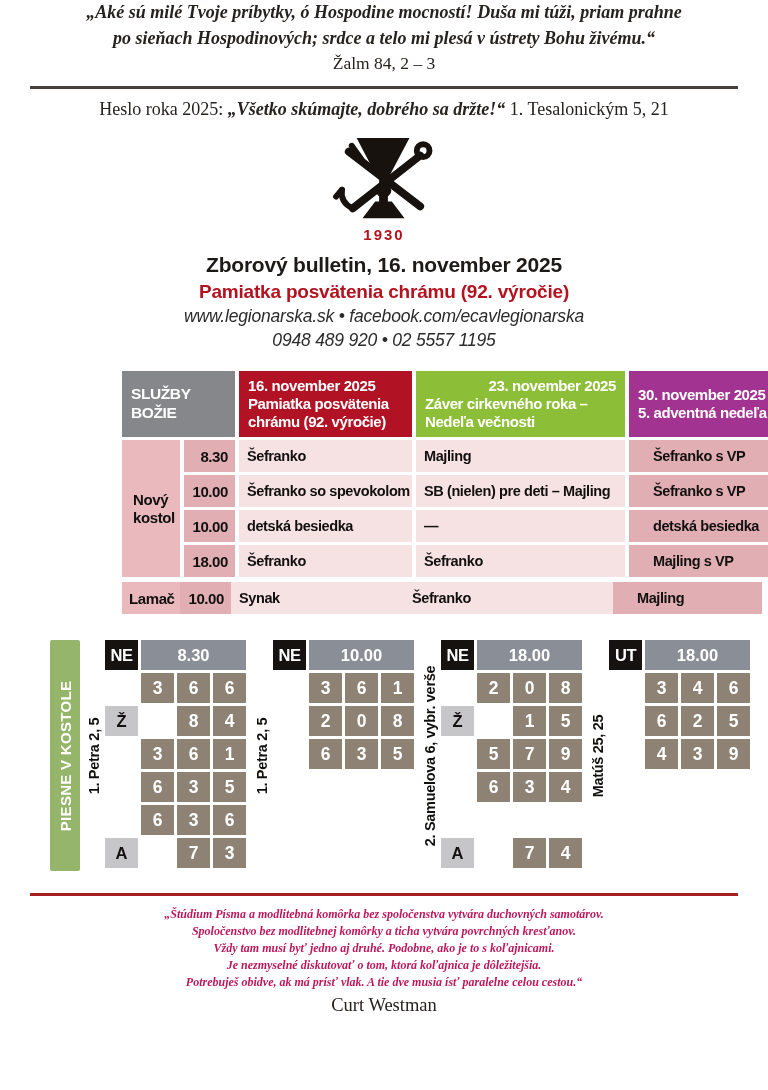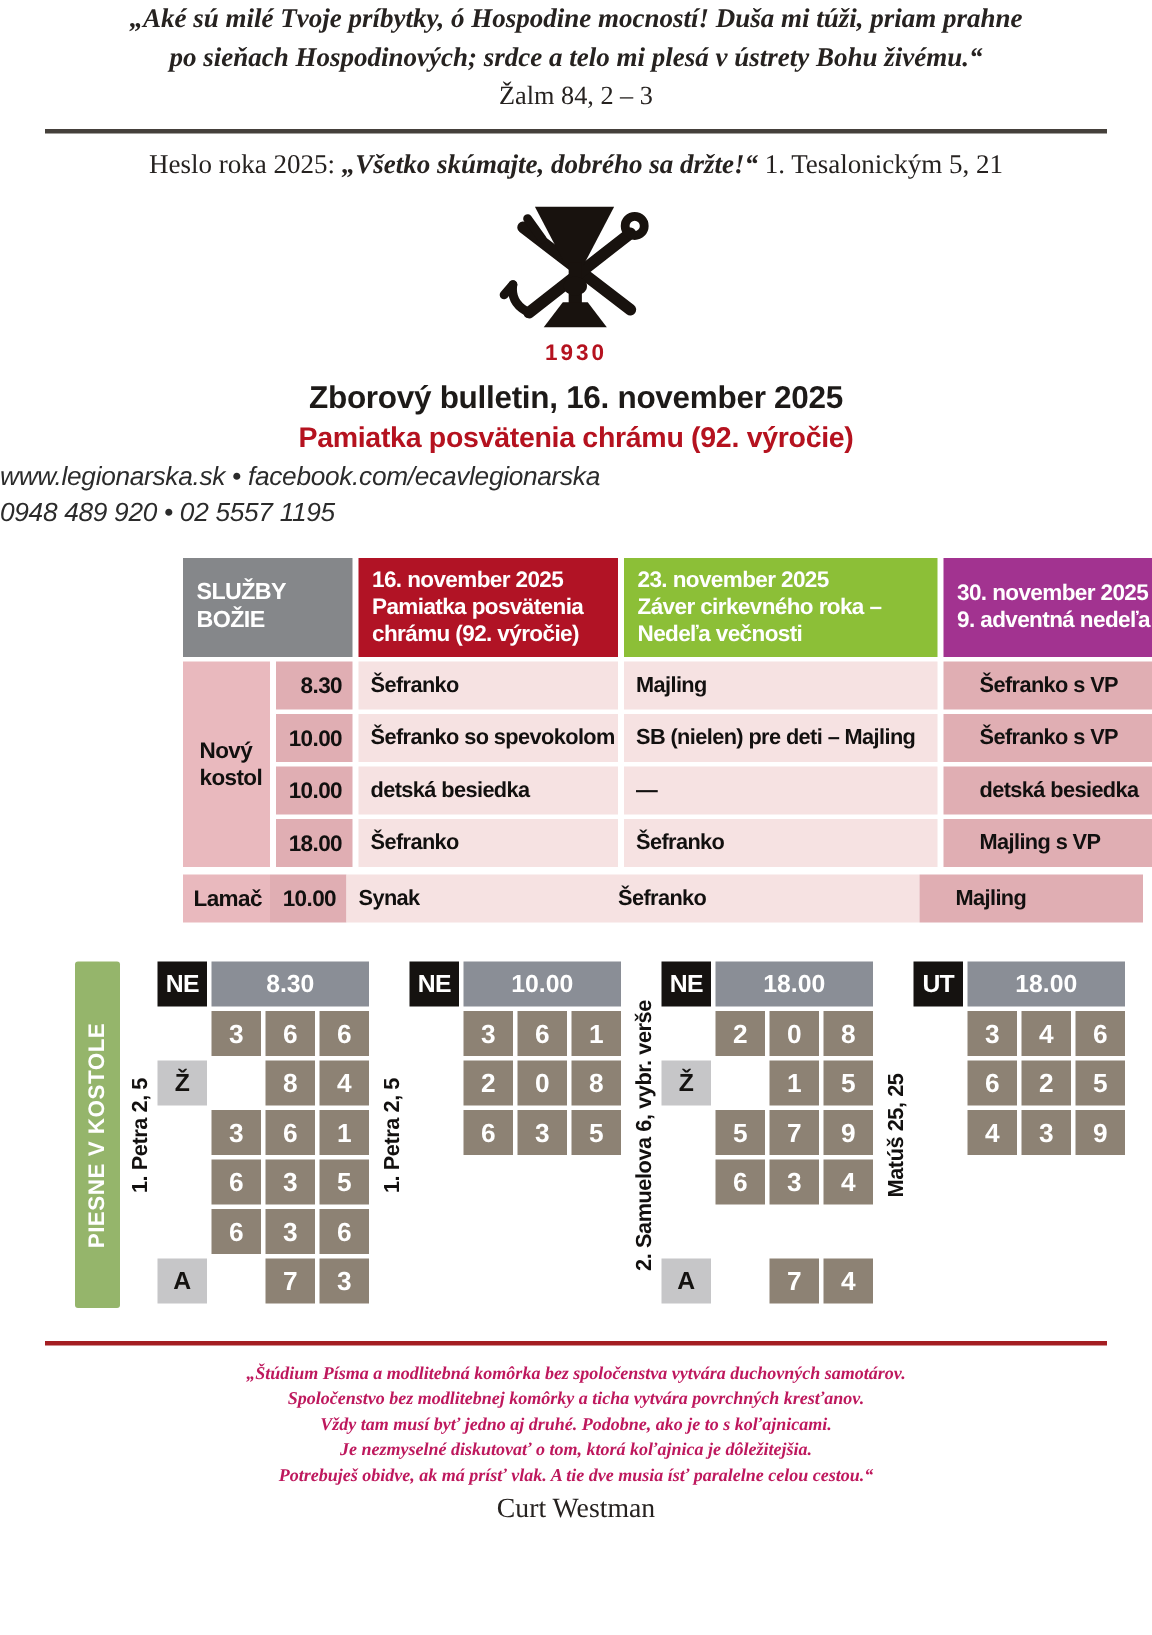--- a/index.html
+++ b/index.html
@@ -21,30 +21,30 @@
   .top-quote .qref{font-family:"Liberation Serif",serif;font-size:17.5px;margin-top:2px;color:#262220;}
   .rule1{height:3px;background:#45403b;width:708px;margin:12px auto 0 auto;}
   .motto{margin-top:10px;text-align:center;font-family:"Liberation Serif",serif;font-size:18px;color:#262220;white-space:nowrap;}
   .motto .m-quote{font-style:italic;font-weight:bold;}
   
   .logo-wrap{margin-top:14px;text-align:center;}
   .logo-year{font-size:15px;font-weight:bold;color:var(--accent-red);letter-spacing:2px;margin-top:-2px;}
   
   .title{margin-top:10px;text-align:center;font-size:21px;font-weight:bold;letter-spacing:-0.2px;}
   .subtitle{margin-top:4px;text-align:center;font-size:19px;font-weight:bold;color:var(--accent-red);letter-spacing:-0.2px;}
-  .webline,.phoneline{text-align:left;font-style:italic;font-size:17.5px;color:#2b2b2b;margin-top:3px;letter-spacing:-0.2px;}
+  .webline,.phoneline{text-align:center;font-style:italic;font-size:17.5px;color:#2b2b2b;margin-top:3px;letter-spacing:-0.2px;}
   
   .svc{width:524px;margin:20px auto 0 auto;}
   .svc-head{display:grid;grid-template-columns:113px 173px 209px 149px;column-gap:4px;height:66px;}
   .svc-head .hcell{color:#fff;font-weight:bold;display:flex;flex-direction:column;justify-content:center;
     padding:4px 9px;font-size:15px;line-height:1.22;letter-spacing:-0.4px;}
   .hc0{background:var(--gray);align-items:flex-start;justify-content:center;}
   .hc0 span{font-size:15.5px;}
   .hc1{background:var(--red);}
-  .hc2{background:var(--green);}
+  .hc2{background:var(--green);align-items:flex-end;}
   .hc3{background:var(--purple);}
   .svc-body{display:grid;grid-template-columns:58px 51px 173px 209px 149px;
     grid-template-rows:repeat(4,32px);column-gap:4px;row-gap:3px;margin-top:3px;}
   .svc-lamac{display:grid;grid-template-columns:58px 51px 173px 209px 149px;
     grid-template-rows:32px;column-gap:0;margin-top:5px;}
   .bcell{display:flex;align-items:center;font-weight:bold;font-size:14.5px;letter-spacing:-0.4px;color:#12100f;}
   .c-place{background:var(--pink-place);grid-row:1/5;padding-left:11px;line-height:1.15;font-size:15px;}
   .c-place2{background:var(--pink-place);padding-left:7px;font-size:15px;}
   .c-time{background:var(--pink-dark);justify-content:flex-end;padding-right:7px;font-size:15px;}
   .c-a,.c-b{background:var(--pink-light);padding-left:8px;white-space:nowrap;overflow:hidden;}
@@ -122,21 +122,21 @@
     <div class="hcell hc1">
       <div>16. november 2025</div>
       <div>Pamiatka posvätenia chrámu (92. výročie)</div>
     </div>
     <div class="hcell hc2">
       <div>23. november 2025</div>
       <div>Záver cirkevného roka – Nedeľa večnosti</div>
     </div>
     <div class="hcell hc3">
       <div>30. november 2025</div>
-      <div>9. adventná nedeľa</div>
+      <div>5. adventná nedeľa</div>
     </div>
   </div>
 
   <div class="svc-body">
     <div class="bcell c-place">Nový kostol</div>
     <div class="bcell c-time">8.30</div>
     <div class="bcell c-a">Šefranko</div>
     <div class="bcell c-b">Majling</div>
     <div class="bcell c-c">Šefranko s VP</div>
 

